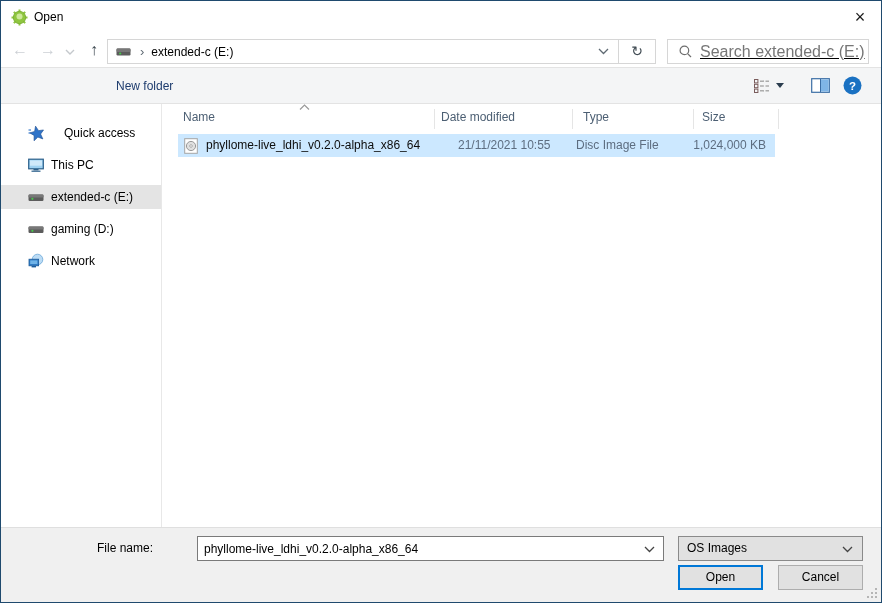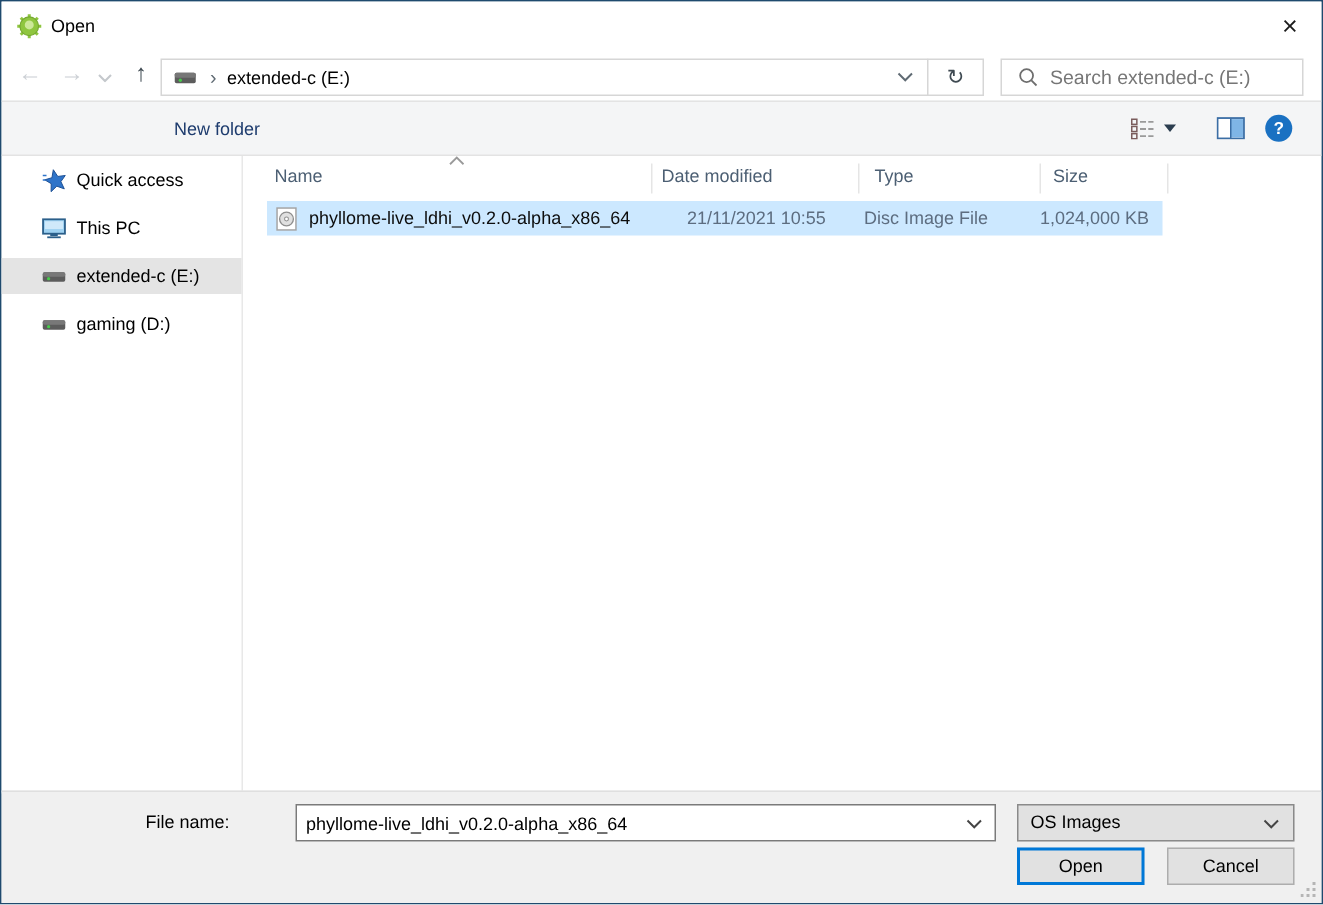--- a/index.html
+++ b/index.html
@@ -32,21 +32,21 @@
   .addr-crumb { color:#000; }
   .addr-spacer { flex:1; }
   .addr-chevron { margin-right:9px; }
   .refresh-btn { position:absolute; left:617px; top:4px; width:38px; height:25px;
     border:1px solid #d6d6d6; background:#fff; text-align:center; line-height:23px;
     font-size:14px; color:#3f4a52; }
   .search-box { position:absolute; left:666px; top:4px; width:202px; height:25px;
     border:1px solid #d6d6d6; background:#fff; display:flex; align-items:center; }
   .search-box svg { margin:0 8px 0 11px; flex:none; }
   .search-input { border:none; outline:none; flex:1; min-width:0; height:21px;
-    font-family:"Liberation Sans", sans-serif; font-size:13px; color:#000; background:transparent; }
+    font-family:"Liberation Sans", sans-serif; font-size:16px; color:#000; background:transparent;text-decoration:underline; }
   .search-input::placeholder { color:#767676; opacity:1; }
 
   
   .toolbar { position:absolute; top:66px; left:0; right:0; height:37px;
     background:#f4f5f6; border-top:1px solid #e3e3e3; border-bottom:1px solid #e3e3e3; }
   .tb-btn { position:absolute; top:0; height:35px; display:flex; align-items:center;
     color:#1e3c6e; }
   .tb-organise { left:18px; }
   .tb-newfolder { left:115px; }
   .tb-caret { width:0; height:0; border-left:4px solid transparent; border-right:4px solid transparent;
@@ -54,21 +54,21 @@
   .tb-views { left:752px; }
   .tb-views .tb-caret { border-top-color:#2b3d4f; }
   .tb-panes { left:810px; }
   .tb-help { left:842px; }
 
   
   .sidebar { position:absolute; top:103px; left:0; width:161px; height:425px;
     background:#fff; border-right:1px solid #e8e8e8; }
   .side-item { position:relative; height:24px; margin-bottom:8px; display:flex;
     align-items:center; padding-left:27px; }
-  .side-item:first-child { margin-top:4px; }
+  .side-item:first-child { margin-top:17px;gap:13px; }
   .side-item.selected { background:#e4e4e4; }
   .side-icon { width:16px; height:16px; margin-right:7px; flex:none; }
   .side-label { color:#000; white-space:nowrap; }
 
   
   .filelist { position:absolute; top:103px; left:161px; right:1px; height:425px; background:#fff; }
   .fl-header { position:absolute; top:0; left:0; right:0; height:29px; }
   .fl-h { position:absolute; top:6px; color:#4c5f73; cursor:default; }
   .fl-h-name { left:21px; }  .fl-h-date { left:279px; }
   .fl-h-type { left:421px; } .fl-h-size { left:540px; }
@@ -226,20 +226,29 @@
 
     <div class="side-item">
       <svg class="side-icon" viewBox="0 0 16 16">
         <rect x="0.5" y="5.5" width="15" height="6.4" rx="1.2" fill="#5c5c5c"></rect>
         <rect x="0.5" y="5.5" width="15" height="3" rx="1.2" fill="#787878"></rect>
         <circle cx="4.4" cy="9.8" r="1.1" fill="#46c84a"></circle>
       </svg>
       <span class="side-label">gaming (D:)</span>
     </div>
 
+    <div class="side-item">
+      <svg class="side-icon" viewBox="0 0 16 16">
+        <circle cx="9.5" cy="6.5" r="5.3" fill="#bcdcf5" stroke="#6aa7d8" stroke-width="0.8"></circle>
+        <rect x="1" y="6.2" width="9.6" height="6.6" fill="#2f7bc4" stroke="#1d5c9b" stroke-width="0.8"></rect>
+        <rect x="2.2" y="7.4" width="7.2" height="3.6" fill="#6fb3e8"></rect>
+        <rect x="3.6" y="13" width="4.4" height="1.4" fill="#1d5c9b"></rect>
+      </svg>
+      <span class="side-label">Network</span>
+    </div>
   </div>
 
   <div class="filelist">
     <div class="fl-header">
       <svg class="sort-caret" width="11" height="7" viewBox="0 0 11 7">
         <polyline points="1,5.5 5.5,1 10,5.5" fill="none" stroke="#9a9a9a" stroke-width="1.2"></polyline>
       </svg>
       <span class="fl-h fl-h-name">Name</span>
       <span class="fl-h fl-h-date">Date modified</span>
       <span class="fl-h fl-h-type">Type</span>

